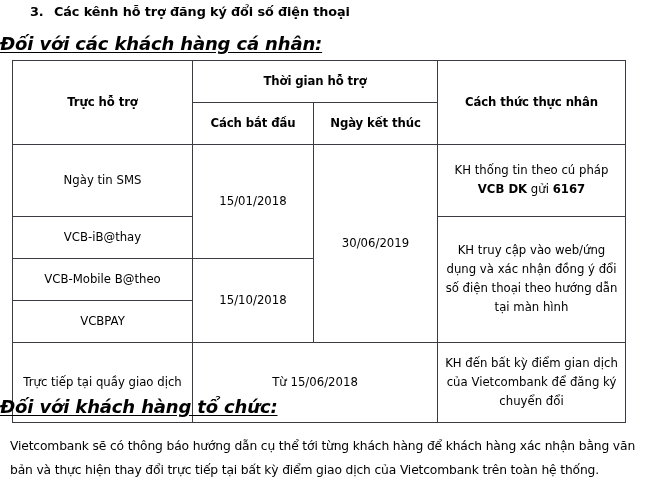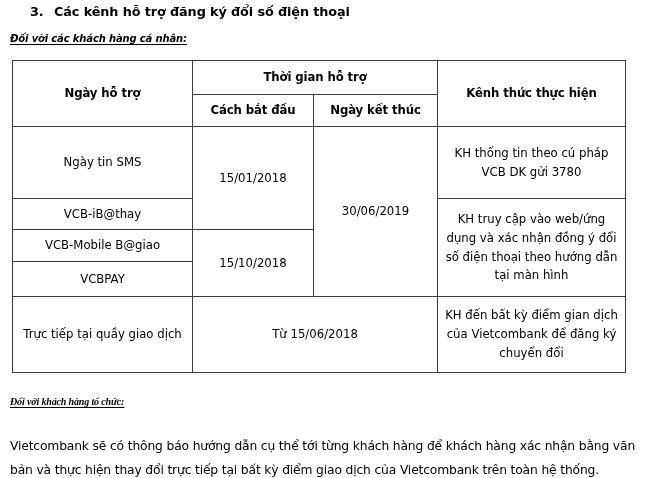--- a/index.html
+++ b/index.html
@@ -42,46 +42,46 @@
     padding-left: 18px;
     box-sizing: border-box;
   }
   .section-title {
     flex: 1 1 auto;
   }
 
   
   .sub-heading {
     position: absolute;
-    left: 10px;
-    font-size: 10px;
+    left: 0;
+    font-size: 18px;
     font-weight: bold;
     font-style: italic;
     text-decoration: underline;
     text-underline-offset: 2px;
     letter-spacing: -0.15px;
     white-space: nowrap;
   }
   #sub-heading-personal { top: 33px; }
-  #sub-heading-corporate { top: 396px; font-family: Liberation Serif, serif; }
+  #sub-heading-corporate { top: 396px; }
 
   
   .support-table {
     position: absolute;
     left: 12px;
     top: 60px;
     width: 613px;
     border-collapse: collapse;
     table-layout: fixed;
     font-size: 11.7px;
   }
   .support-table td,
   .support-table th {
     border: 1px solid #3b3b44;
-    padding: 3px 6px;
+    padding: 11px 6px;
     vertical-align: middle;
     text-align: center;
     line-height: 1.62;
     font-weight: normal;
   }
   .support-table th {
     font-weight: bold;
     letter-spacing: -0.1px;
   }
   .col-channel { width: 180px; }
@@ -90,21 +90,21 @@
   .col-method  { width: 188px; }
 
   .cell-channel {
     text-align: left;
     padding-left: 9px;
   }
   .cell-method {
     padding-left: 10px;
     padding-right: 10px;
   }
-  .bold { font-weight: normal; }
+  .bold { font-weight: bold; }
 
   .row-h1 { height: 34px; }
   .row-h2 { height: 32px; }
   .r-sms       { height: 72px; }
   .r-ibanking  { height: 31px; }
   .r-mobile    { height: 32px; }
   .r-vcbpay    { height: 35px; }
   .r-counter   { height: 76px; }
 
   
@@ -133,45 +133,45 @@
 
   <table class="support-table">
     <colgroup>
       <col class="col-channel">
       <col class="col-start">
       <col class="col-end">
       <col class="col-method">
     </colgroup>
     <thead>
       <tr class="row-h1">
-        <th rowspan="2">Ngày hỗ trợ</th>
+        <th rowspan="2">Trực hỗ trợ</th>
         <th colspan="2">Thời gian hỗ trợ</th>
-        <th rowspan="2">Kênh thức thực hiện</th>
+        <th rowspan="2">Cách thức thực nhân</th>
       </tr>
       <tr class="row-h2">
         <th>Cách bắt đầu</th>
         <th>Ngày kết thúc</th>
       </tr>
     </thead>
     <tbody>
 
       <tr class="r-sms">
         <td class="cell-channel">Ngày tin SMS</td>
         <td rowspan="2">15/01/2018</td>
         <td rowspan="4">30/06/2019</td>
-        <td class="cell-method"><span>KH thống tin theo cú pháp </span><span class="bold">VCB DK</span><span> gửi </span><span class="bold">3780</span></td>
+        <td class="cell-method"><span>KH thống tin theo cú pháp </span><span class="bold">VCB DK</span><span> gửi </span><span class="bold">6167</span></td>
       </tr>
 
       <tr class="r-ibanking">
         <td class="cell-channel">VCB-iB@thay</td>
         <td class="cell-method" rowspan="3">KH truy cập vào web/ứng dụng và xác nhận đồng ý đổi số điện thoại theo hướng dẫn tại màn hình</td>
       </tr>
 
       <tr class="r-mobile">
-        <td class="cell-channel">VCB-Mobile B@giao</td>
+        <td class="cell-channel">VCB-Mobile B@theo</td>
         <td rowspan="2">15/10/2018</td>
       </tr>
 
       <tr class="r-vcbpay">
         <td class="cell-channel">VCBPAY</td>
       </tr>
 
       <tr class="r-counter">
         <td class="cell-channel">Trực tiếp tại quầy giao dịch</td>
         <td colspan="2">Từ 15/06/2018</td>

